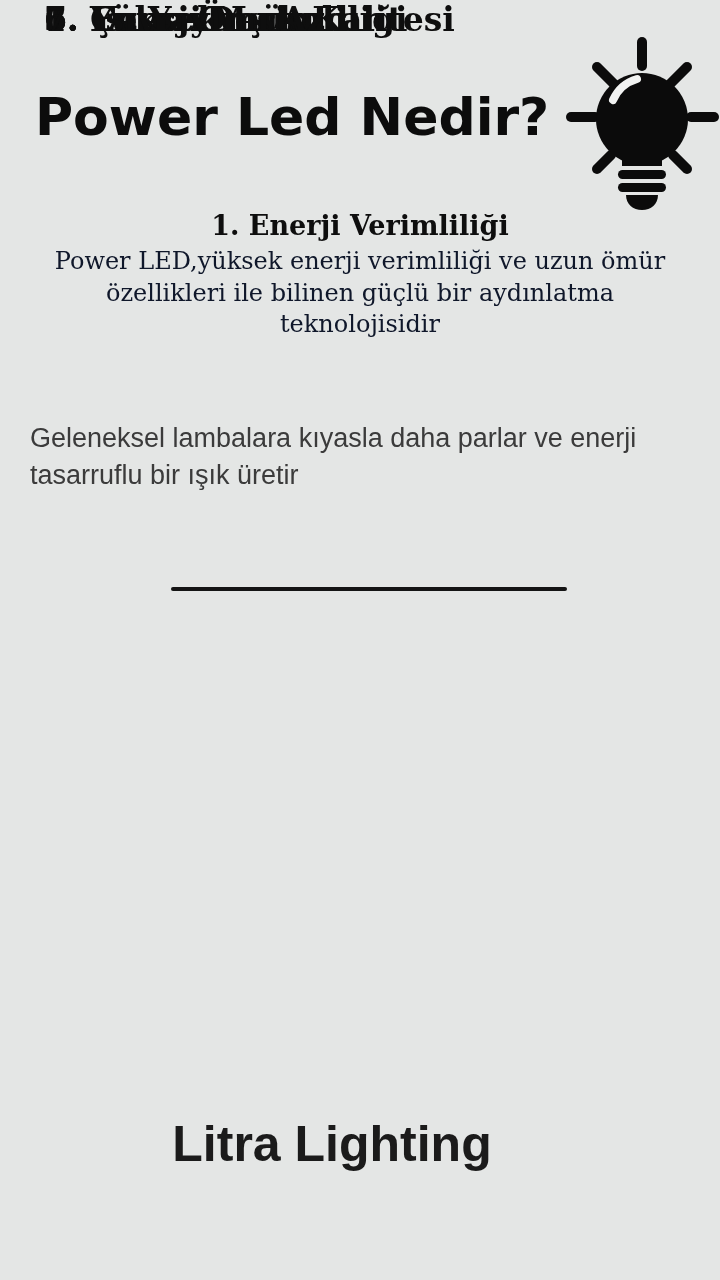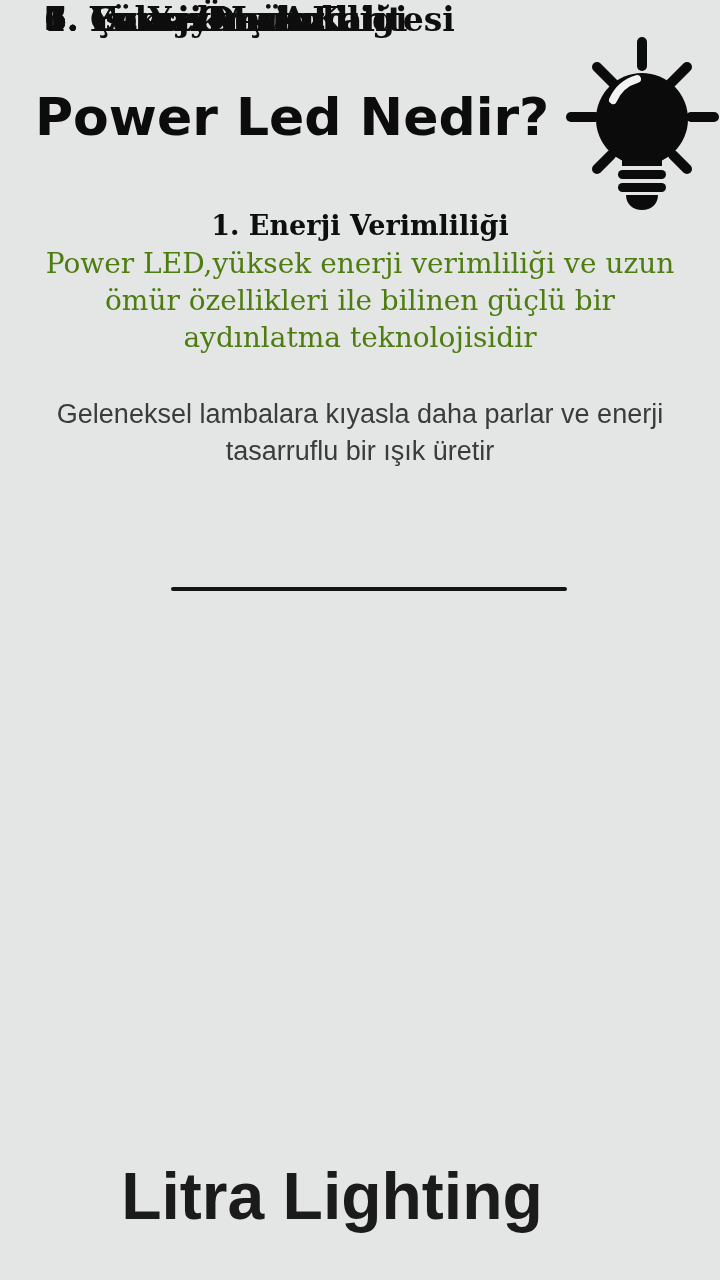--- a/index.html
+++ b/index.html
@@ -51,30 +51,29 @@
     color: #0e0e0e;
   }
   .intro-body {
     position: absolute;
     left: 40px;
     top: 246px;
     width: 640px;
     text-align: center;
     font-family: "DejaVu Serif", serif;
     font-weight: 400;
-    font-size: 28px;
+    font-size: 24px;
     line-height: 1.32;
-    color: #4d7c0f;
+    color: #0f172a;
   }
   .intro-note {
     position: absolute;
     left: 30px;
-    top: 396px;
+    top: 420px;
     width: 660px;
-    text-align: center;
     font-family: "Liberation Sans", sans-serif;
     font-weight: 400;
     font-size: 27px;
     line-height: 1.38;
     color: #3b3b3b;
   }
   .divider {
     position: absolute;
     left: 171px;
     top: 587px;
@@ -104,26 +103,26 @@
     white-space: nowrap;
   }
   .adv-item:nth-of-type(1) { top: 758px; }
   .adv-item:nth-of-type(2) { top: 836px; }
   .adv-item:nth-of-type(3) { top: 910px; left: 40px; }
   .adv-item:nth-of-type(4) { top: 987px; }
   .adv-item:nth-of-type(5) { top: 1063px; left: 52px; }
   .brand {
     position: absolute;
     left: 0;
-    top: 1158px;
+    top: 1115px;
     width: 664px;
     text-align: center;
     font-family: "Liberation Sans", sans-serif;
     font-weight: 700;
-    font-size: 66px;
+    font-size: 50px;
     color: #1b1b1b;
     white-space: nowrap;
   }
 </style>
 </head>
 <body>
 
 <div class="poster">
 
   <h1 class="title">Power Led Nedir?</h1>

